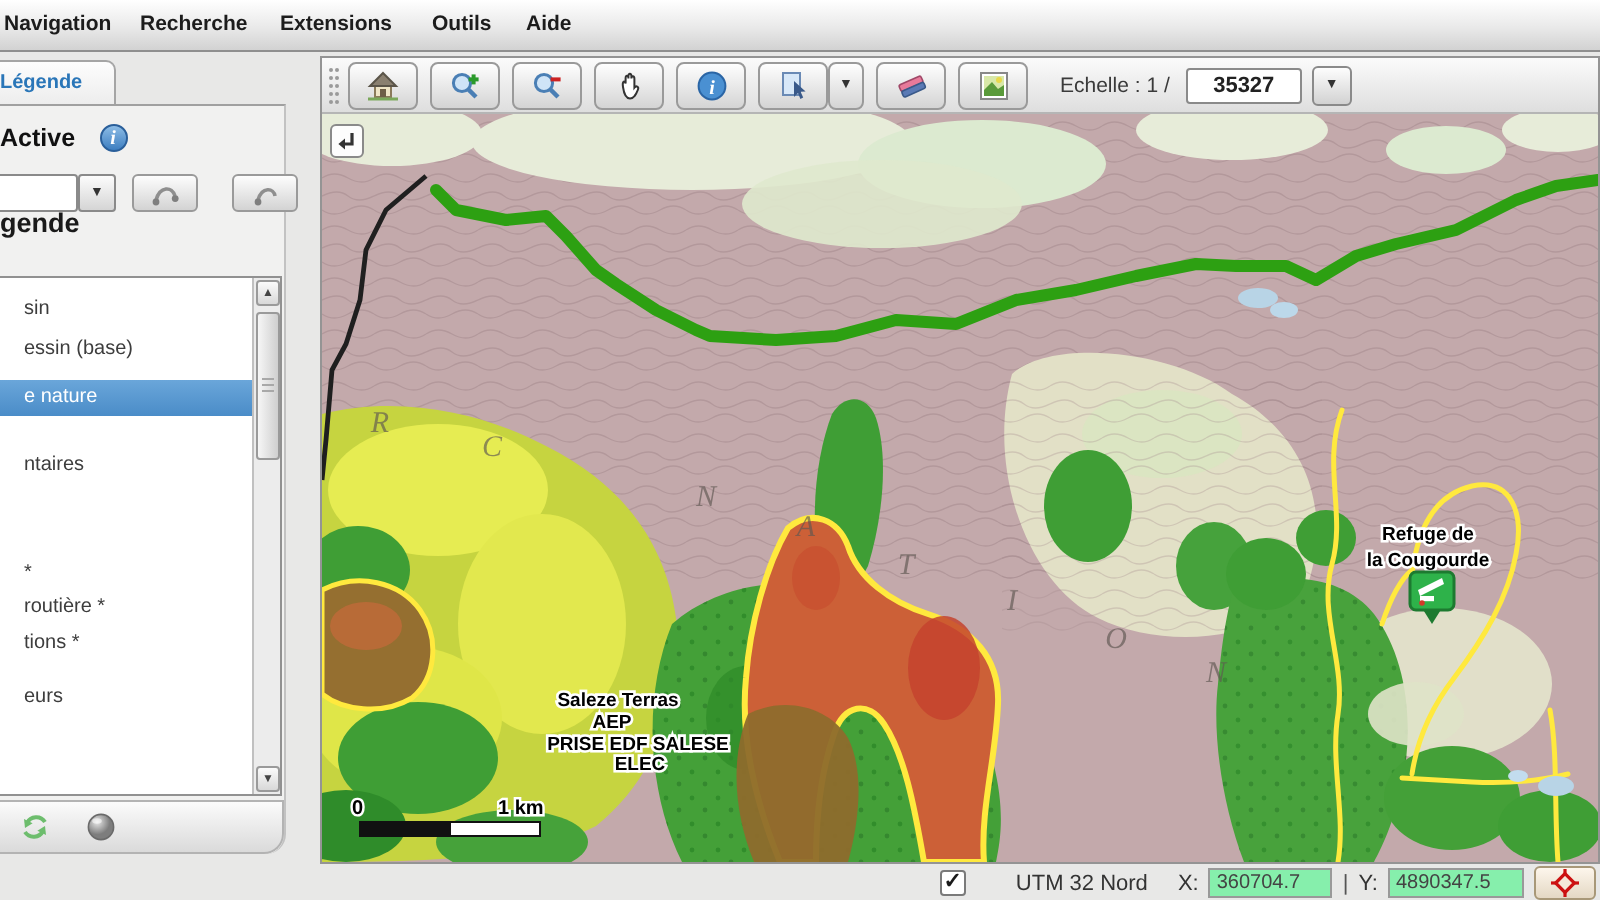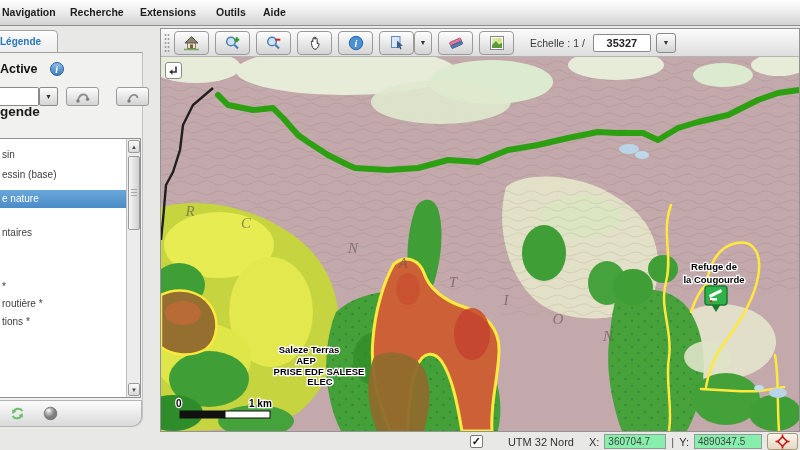--- a/index.html
+++ b/index.html
@@ -29,21 +29,21 @@
   .dd-btn { position:absolute; left:39px; top:34px; width:19px; height:19px;
     background:linear-gradient(#fcfcfc,#d5d5d5); border:1px solid #8a8a8a; border-radius:2px;
     font-size:7px; color:#333; text-align:center; line-height:18px; }
   .mini-btn { position:absolute; top:34px; width:33px; height:19px;
     background:linear-gradient(#fdfdfd,#d3d3d3); border:1px solid #9a9a9a; border-radius:3px;
     display:flex; align-items:center; justify-content:center; }
   .mb1{left:66px;} .mb2{left:116px;}
   .legend-heading { position:absolute; left:0; top:51px; font-size:13.5px; font-weight:bold; color:#1a1a1a;text-align:center; }
   .layer-list { position:absolute; left:0; top:85px; width:141px; height:260px; background:#fff;
     border:1px solid #919191; border-left:none; overflow:hidden; }
-  .layer-item { position:absolute; left:0; width:126px; padding-left:2px; font-size:10px; color:#3d3d3d; height:14px; line-height:14px; }
+  .layer-item { position:absolute; left:0; width:126px; padding-left:12px; font-size:10px; color:#3d3d3d; height:14px; line-height:14px; }
   .li0{top:9px;} .li1{top:29px;} .li3{top:87px;} .li4{top:141px;} .li5{top:158px;} .li6{top:176px;} .li7{top:203px;}
   .layer-item.selected { top:51px; height:18px; line-height:18px; width:127px;
     background:linear-gradient(#6aa6da,#4a8cc8); color:#fff; }
   
   .vscroll { position:absolute; right:0; top:0; width:14px; height:258px; background:#ececec; border-left:1px solid #c0c0c0; }
   .sarrow { position:absolute; left:1px; width:12px; height:13px; background:linear-gradient(#fbfbfb,#d8d8d8);
     border:1px solid #9a9a9a; border-radius:2px; font-size:6px; color:#444; text-align:center; line-height:12px; }
   .sup{top:1px;} .sdown{bottom:1px;}
   .sthumb { position:absolute; left:1px; top:17px; width:12px; height:74px;
     background:linear-gradient(90deg,#f6f6f6,#cfcfcf); border:1px solid #9a9a9a; border-radius:2px; }
@@ -126,20 +126,21 @@
     <div class="legend-heading">gende</div>
 
     <div class="layer-list">
       <div class="layer-item li0">sin</div>
       <div class="layer-item li1">essin (base)</div>
       <div class="layer-item selected">e nature</div>
       <div class="layer-item li3">ntaires</div>
       <div class="layer-item li4">*</div>
       <div class="layer-item li5">routière *</div>
       <div class="layer-item li6">tions *</div>
+      <div class="layer-item li7">eurs</div>
       <div class="vscroll">
         <div class="sarrow sup">▲</div>
         <div class="sthumb">
             <i></i>
           </div>
         <div class="sarrow sdown">▼</div>
       </div>
     </div>
 
     <div class="panel-footer">

